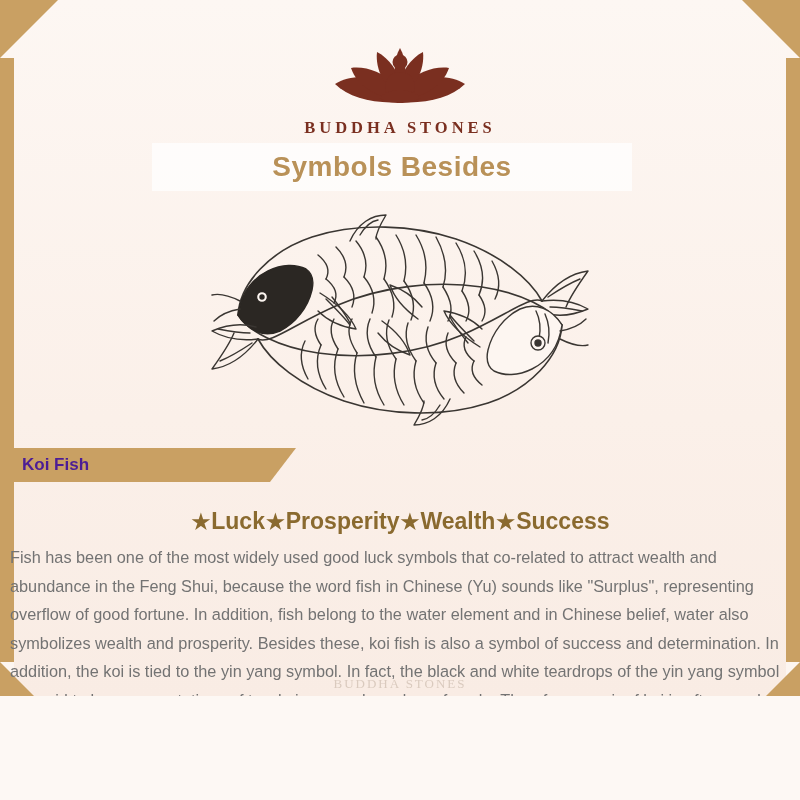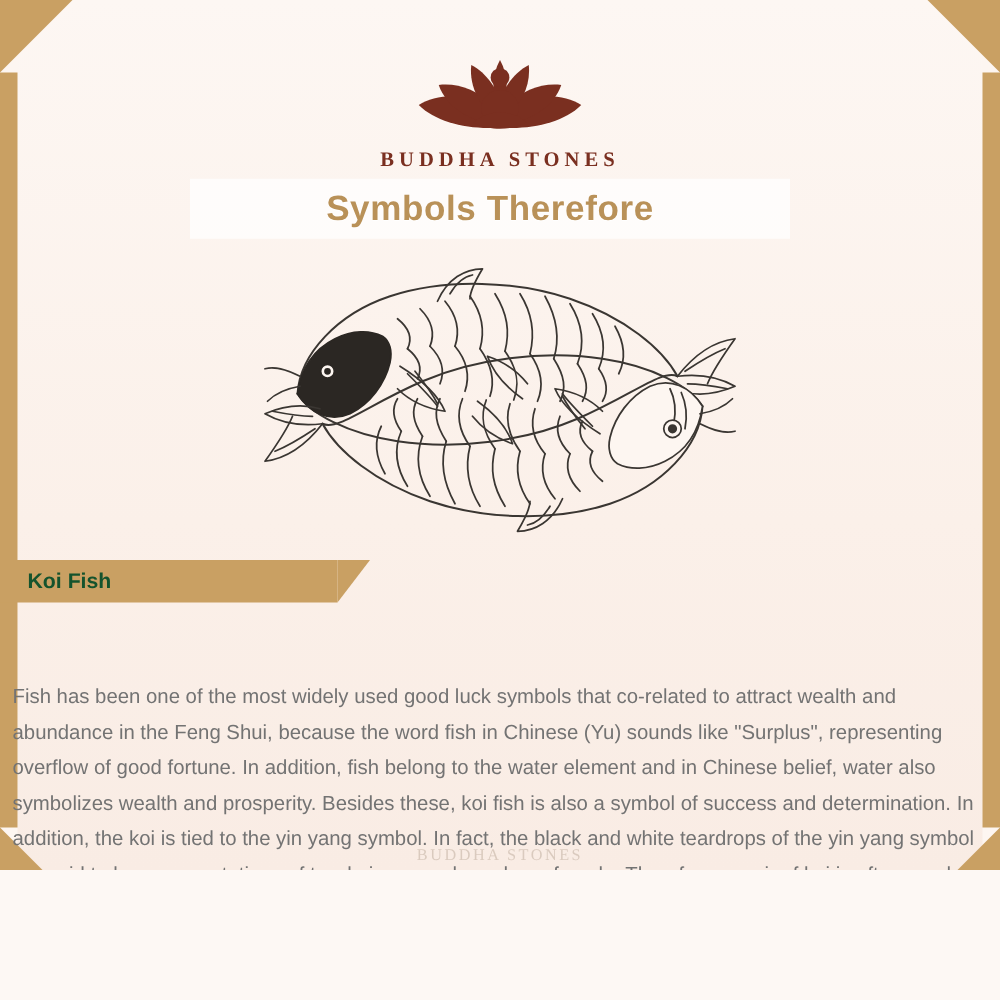--- a/index.html
+++ b/index.html
@@ -140,21 +140,21 @@
     position: absolute;
     top: 448px;
     left: 0;
     height: 34px;
     width: 270px;
     background: #c9a063;
     display: flex;
     align-items: center;
   }
   .label-ribbon .ribbon-text {
-    color: #14532d;
+    color: #4c1d95;
     font-size: 17px;
     font-weight: bold;
     padding-left: 22px;
   }
   .ribbon-tail {
     position: absolute;
     top: 448px;
     left: 270px;
     width: 0; height: 0;
     border-top: 34px solid #c9a063;
@@ -236,21 +236,21 @@
 
         <circle cx="95" cy="38" r="7.5"></circle>
         <path d="M95 48 C86 48 80 55 80 63 C80 68 83 72 88 73 L102 73 C107 72 110 68 110 63 C110 55 104 48 95 48 Z"></path>
         <path d="M74 74 C80 68 88 66 95 66 C102 66 110 68 116 74 C108 78 102 79 95 79 C88 79 82 78 74 74 Z"></path>
       </g>
     </svg>
     <div class="brand-name">BUDDHA STONES</div>
   </div>
 
   <div class="title-banner">
-    <span class="title-text">Symbols Therefore</span>
+    <span class="title-text">Symbols Besides</span>
   </div>
 
   <div class="illustration">
     <svg width="400" height="248" viewBox="0 0 400 248">
       <g fill="none" stroke="#3a3632" stroke-width="1.4" stroke-linecap="round" stroke-linejoin="round">
 
         <path d="M38 118
                  C40 86 70 54 112 40
                  C158 25 214 28 256 42
                  C300 57 330 82 342 104" stroke-width="1.6"></path>
@@ -357,20 +357,23 @@
         <path d="M50 136 C38 136 28 134 18 132"></path>
       </g>
     </svg>
   </div>
 
   <div class="label-ribbon">
     <span class="ribbon-text">Koi Fish</span>
   </div>
   <div class="ribbon-tail"></div>
 
+  <div class="keywords">
+    <span class="star">★</span><span>Luck</span><span class="star">★</span><span>Prosperity</span><span class="star">★</span><span>Wealth</span><span class="star">★</span><span>Success</span>
+  </div>
 
   <div class="body-text">
     <p>Fish has been one of the most widely used good luck symbols that co-related to attract wealth and abundance in the Feng Shui, because the word fish in Chinese (Yu) sounds like "Surplus", representing overflow of good fortune. In addition, fish belong to the water element and in Chinese belief, water also symbolizes wealth and prosperity. Besides these, koi fish is also a symbol of success and determination. In addition, the koi is tied to the yin yang symbol. In fact, the black and white teardrops of the yin yang symbol are said to be representations of two koi, one male and one female. Therefore, a pair of koi is often used as a good luck symbol for a happy marriage.</p>
   </div>
 
   <div class="watermark">BUDDHA STONES</div>
 
 </div>
 
 </body></html>

